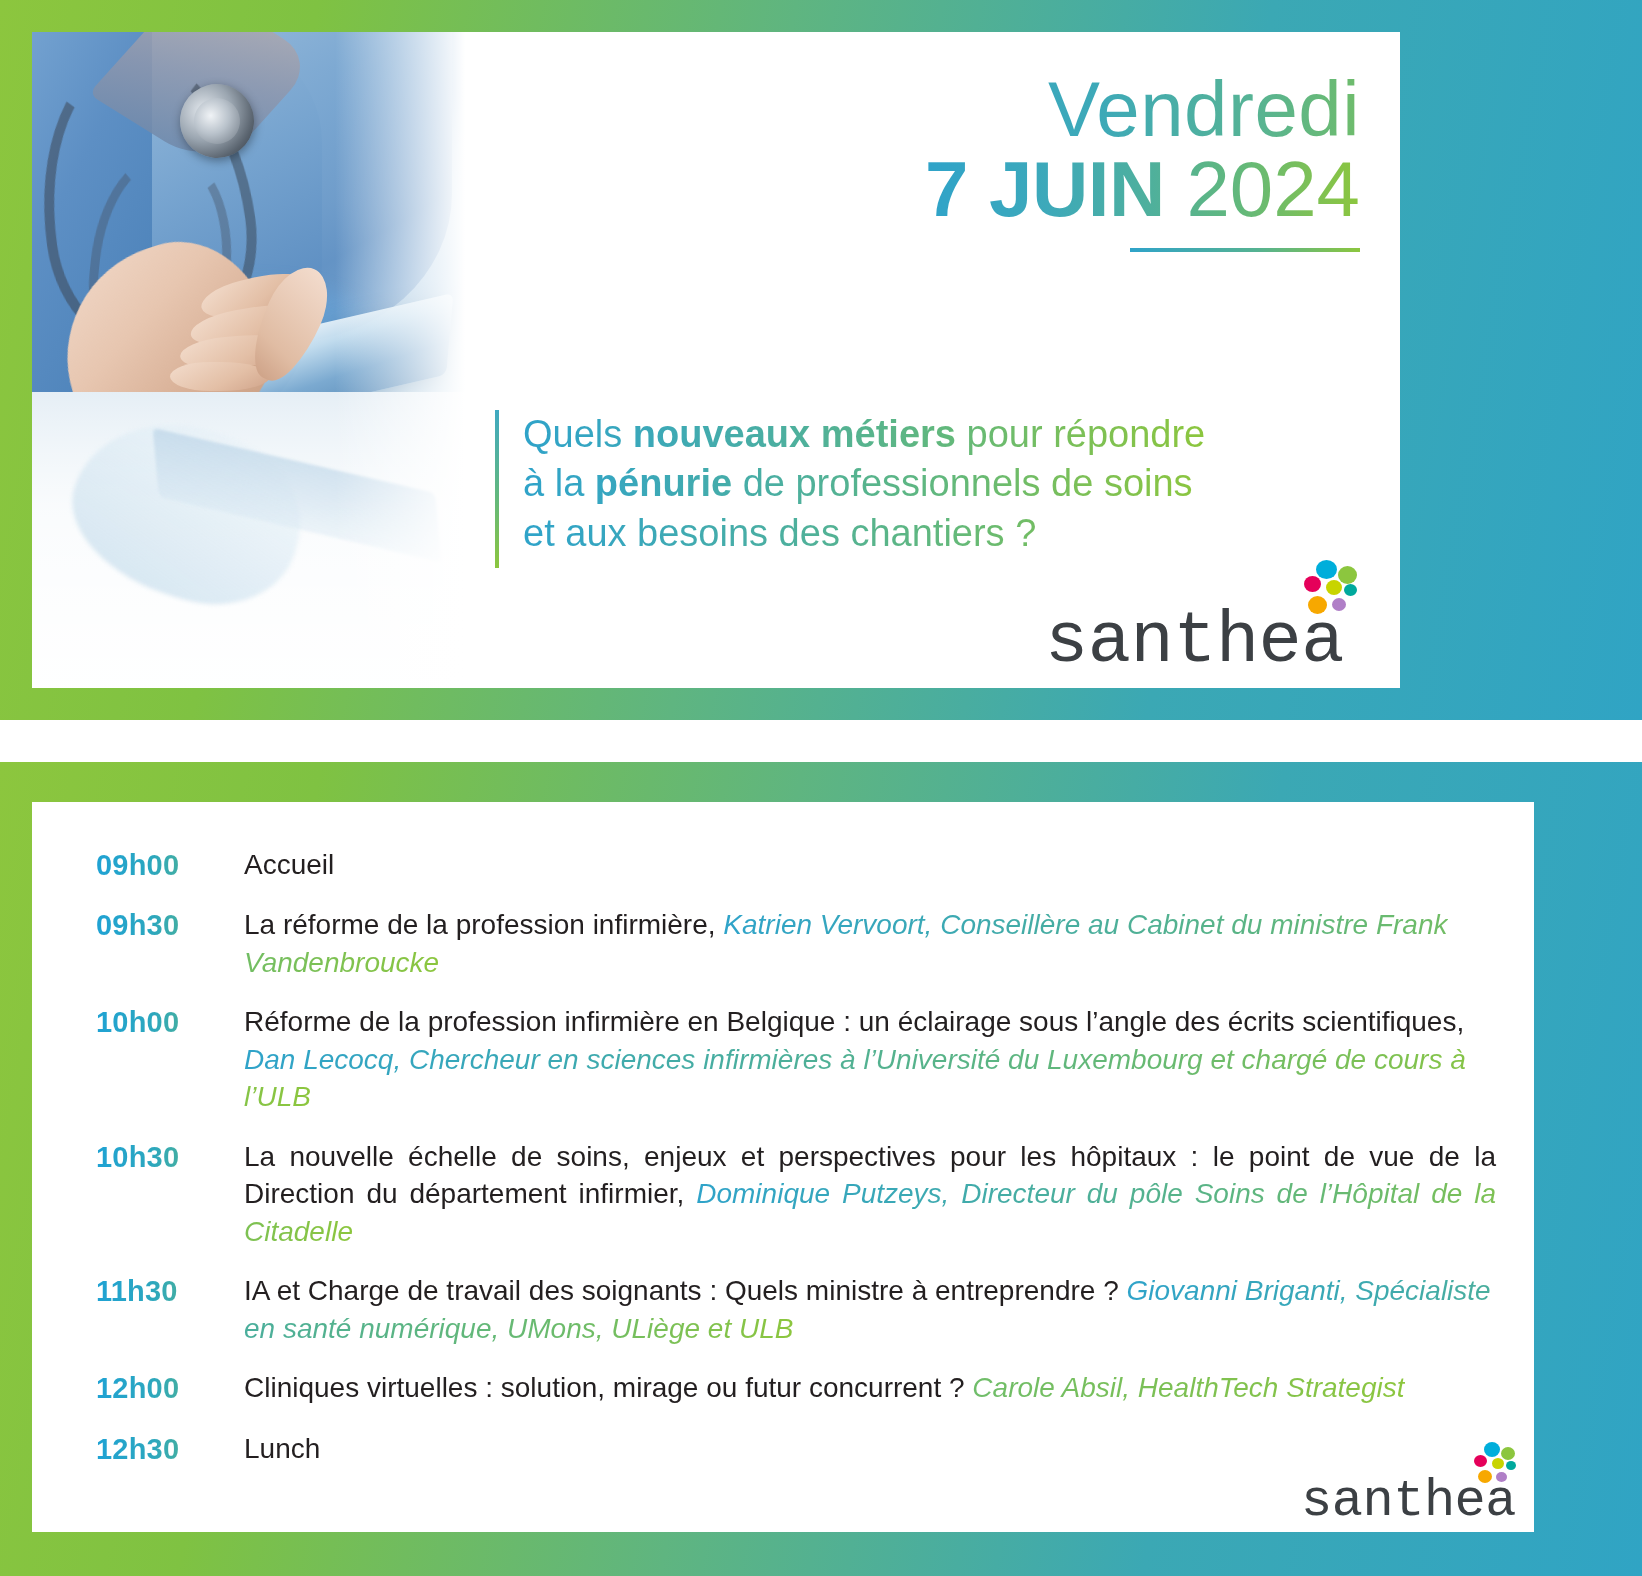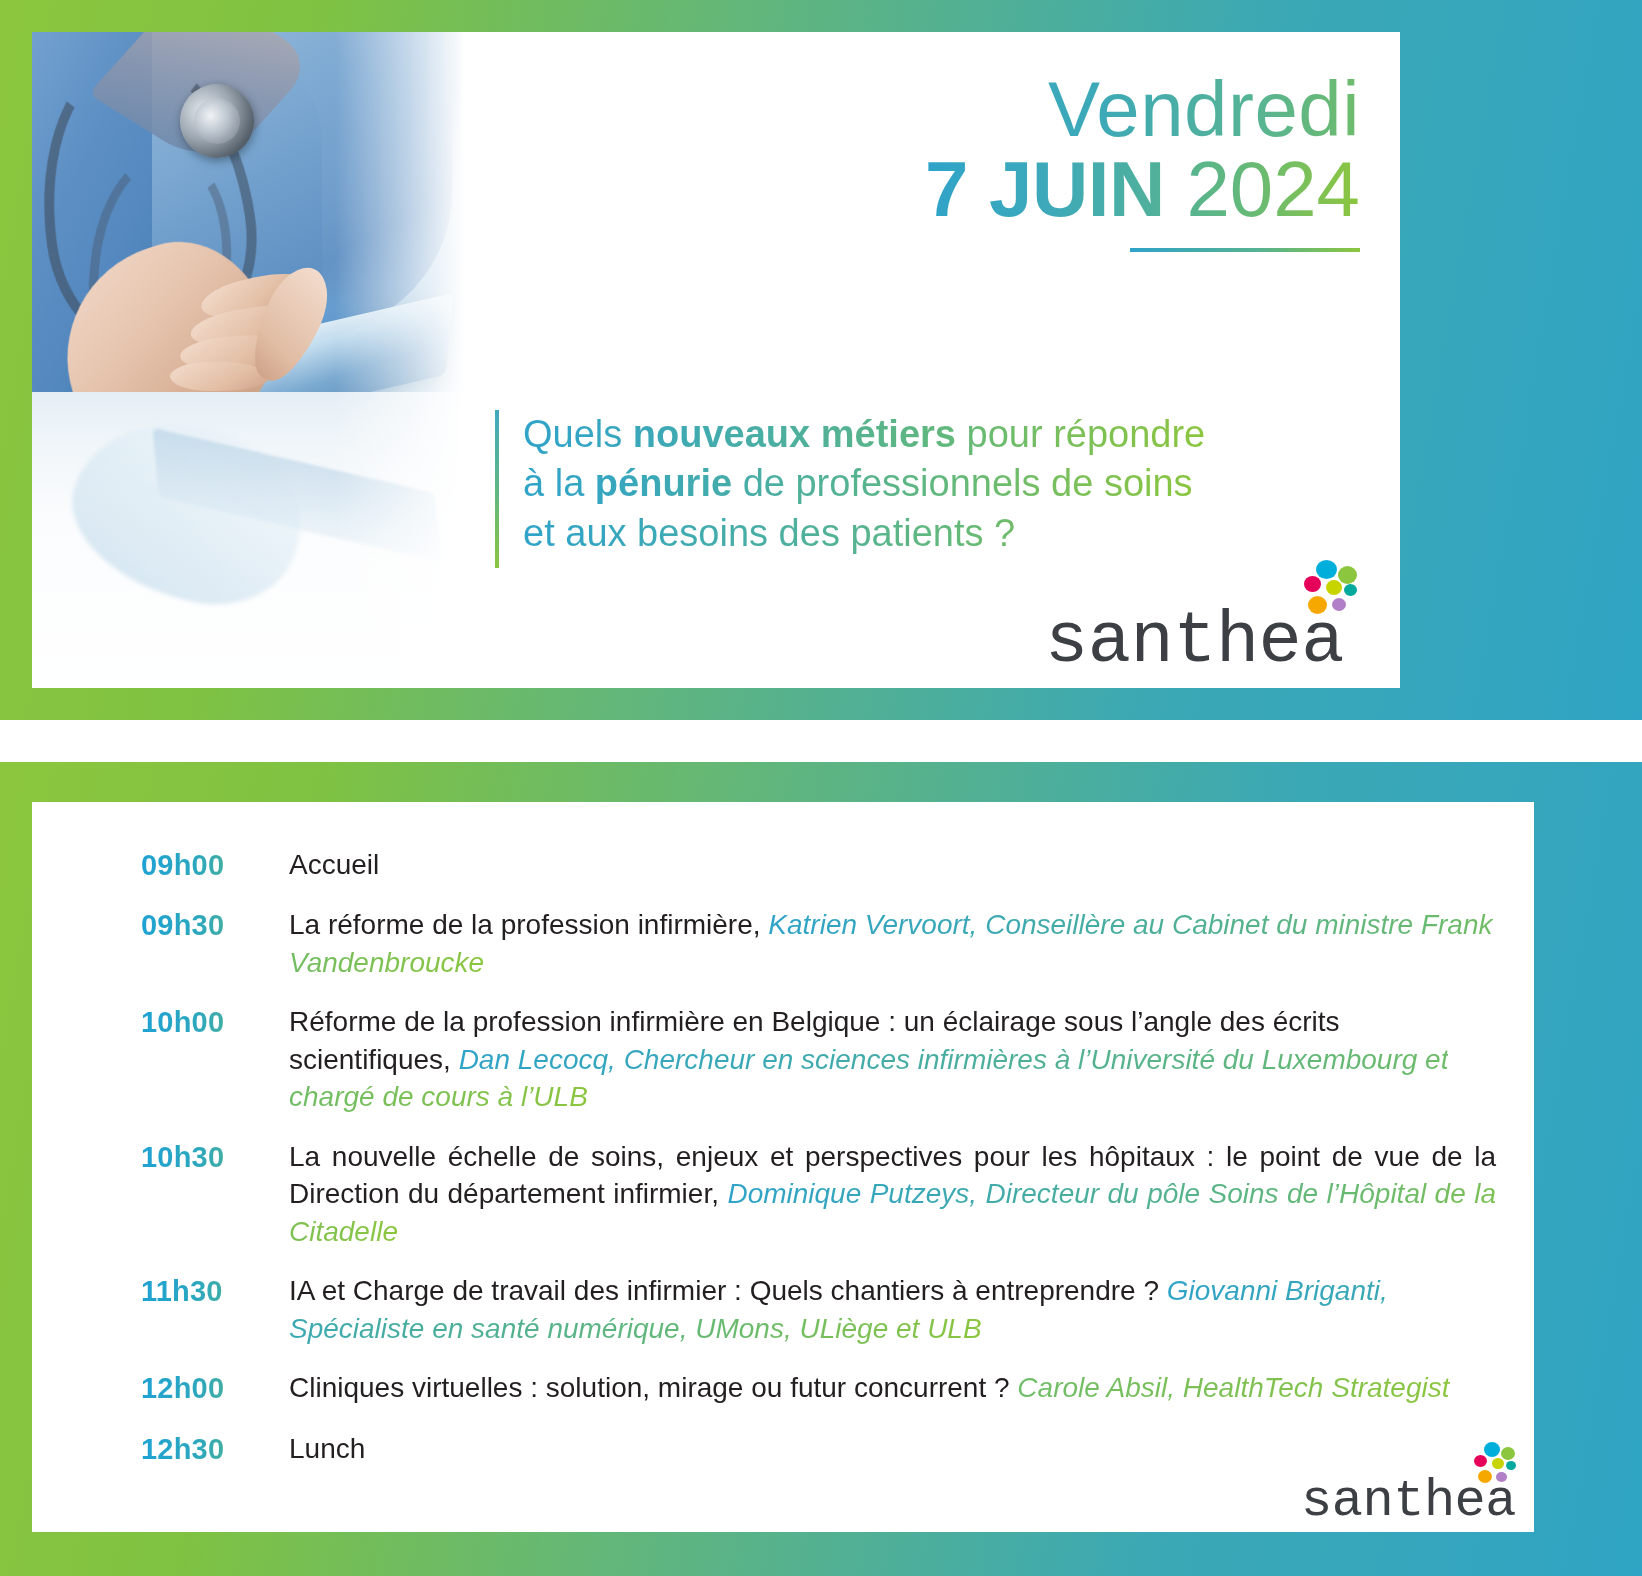--- a/index.html
+++ b/index.html
@@ -284,21 +284,20 @@
   
   #agenda-list {
     position: absolute;
     left: 64px; top: 44px;
     width: 1400px;
   }
   .agenda-row {
     display: flex;
     align-items: flex-start;
     margin-bottom: 22px;
-    margin-left: 45px;
   }
   .agenda-time {
     flex: 0 0 148px;
     font-size: 29px;
     font-weight: 700;
     letter-spacing: 0.2px;
     line-height: 1.32;
     background: linear-gradient(90deg, #1FA2D4 0%, #2CA7BE 38%, #55B48D 72%, #74BE62 100%);
     -webkit-background-clip: text; background-clip: text;
     color: transparent; -webkit-text-fill-color: transparent;
@@ -359,21 +358,21 @@
         <div id="date-weekday">Vendredi</div>
         <div id="date-line2"><span id="date-daymonth">7 JUIN</span> <span id="date-year">2024</span></div>
         <div id="date-rule"></div>
       </div>
 
       <div id="theme-block">
         <div id="theme-bar"></div>
         <div id="theme-lines">
           <div class="tline"><span>Quels </span><b>nouveaux métiers</b><span> pour répondre</span></div>
           <div class="tline"><span>à la </span><b>pénurie</b><span> de professionnels de soins</span></div>
-          <div class="tline">et aux besoins des patients ?</div>
+          <div class="tline">et aux besoins des chantiers ?</div>
         </div>
       </div>
 
       <div class="santhea-logo" id="logo-header">
         <div class="dots">
           <span style="left:30px; top:0px;  width:21px; height:19px; background:#00AEDB;"></span>
           <span style="left:52px; top:6px;  width:19px; height:18px; background:#8CC63E;"></span>
           <span style="left:18px; top:16px; width:17px; height:16px; background:#E5005A;"></span>
           <span style="left:40px; top:20px; width:16px; height:15px; background:#C8D400;"></span>
           <span style="left:58px; top:24px; width:13px; height:12px; background:#00A99D;"></span>
@@ -407,21 +406,21 @@
         </div>
 
         <div class="agenda-row">
           <div class="agenda-time">10h30</div>
           <div class="agenda-text"><span>La nouvelle échelle de soins, enjeux et perspectives pour les hôpitaux : le point de vue de la Direction du département infirmier, </span><span class="agenda-speaker">Dominique Putzeys, Directeur du pôle Soins de l’Hôpital de la Citadelle</span></div>
         </div>
 
 
         <div class="agenda-row">
           <div class="agenda-time">11h30</div>
-          <div class="agenda-text nojustify"><span>IA et Charge de travail des infirmier : Quels chantiers à entreprendre ? </span><span class="agenda-speaker">Giovanni Briganti, Spécialiste en santé numérique, UMons, ULiège et ULB</span></div>
+          <div class="agenda-text nojustify"><span>IA et Charge de travail des soignants : Quels ministre à entreprendre ? </span><span class="agenda-speaker">Giovanni Briganti, Spécialiste en santé numérique, UMons, ULiège et ULB</span></div>
         </div>
 
         <div class="agenda-row">
           <div class="agenda-time">12h00</div>
           <div class="agenda-text nojustify"><span>Cliniques virtuelles : solution, mirage ou futur concurrent ? </span><span class="agenda-speaker sp-green">Carole Absil, HealthTech Strategist</span></div>
         </div>
 
         <div class="agenda-row">
           <div class="agenda-time">12h30</div>
           <div class="agenda-text nojustify"><span>Lunch</span><span class="agenda-speaker"></span></div>

